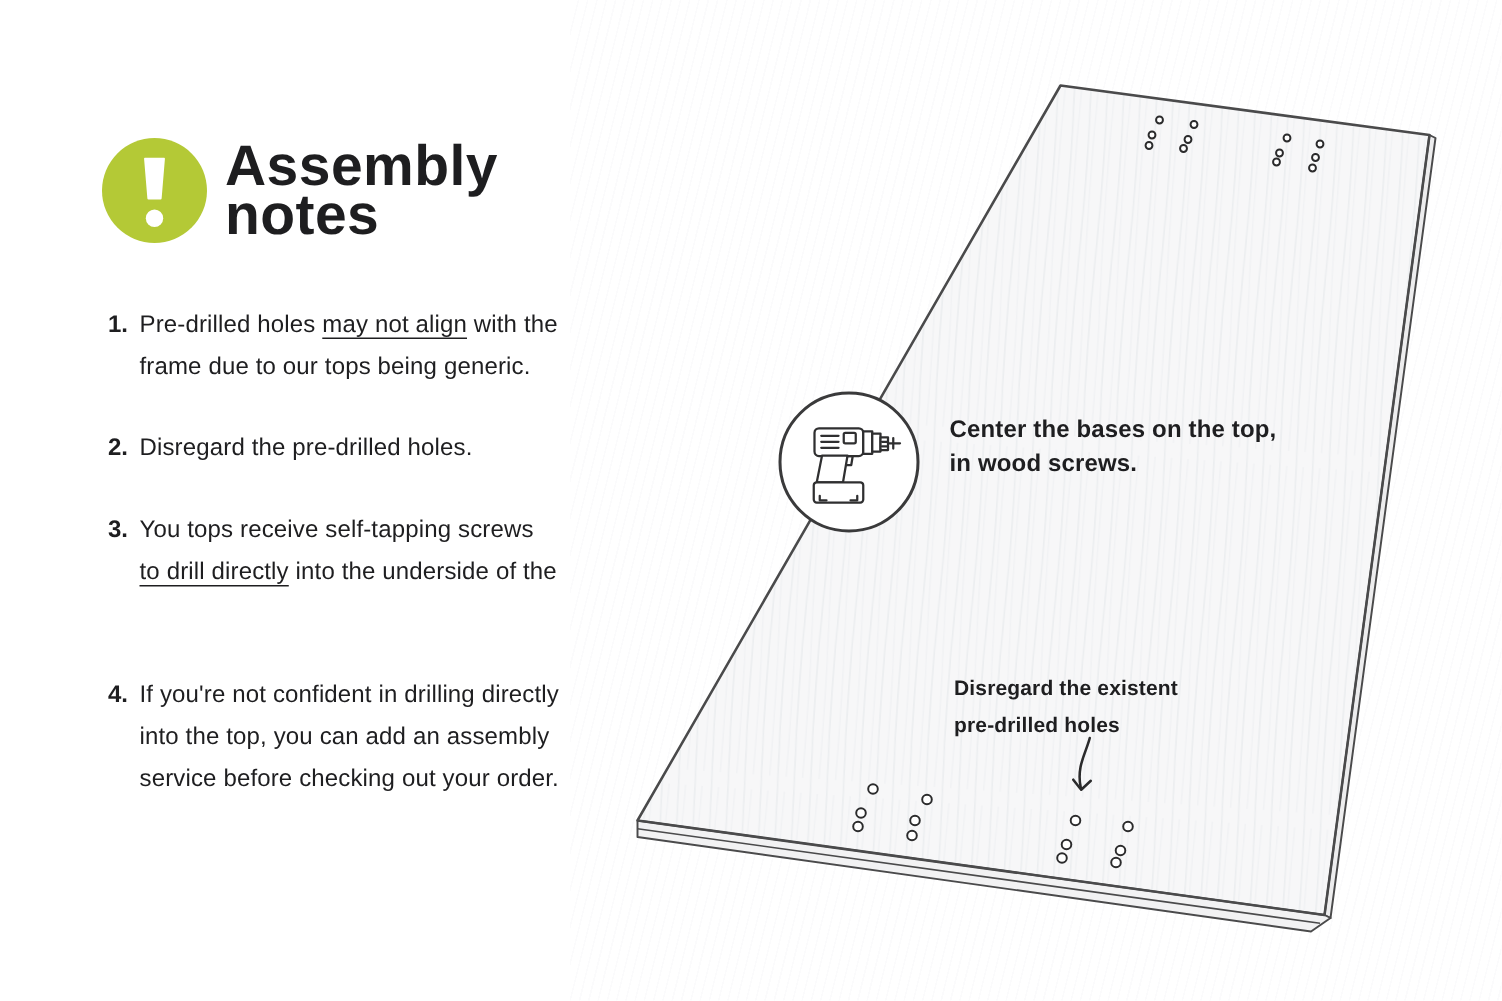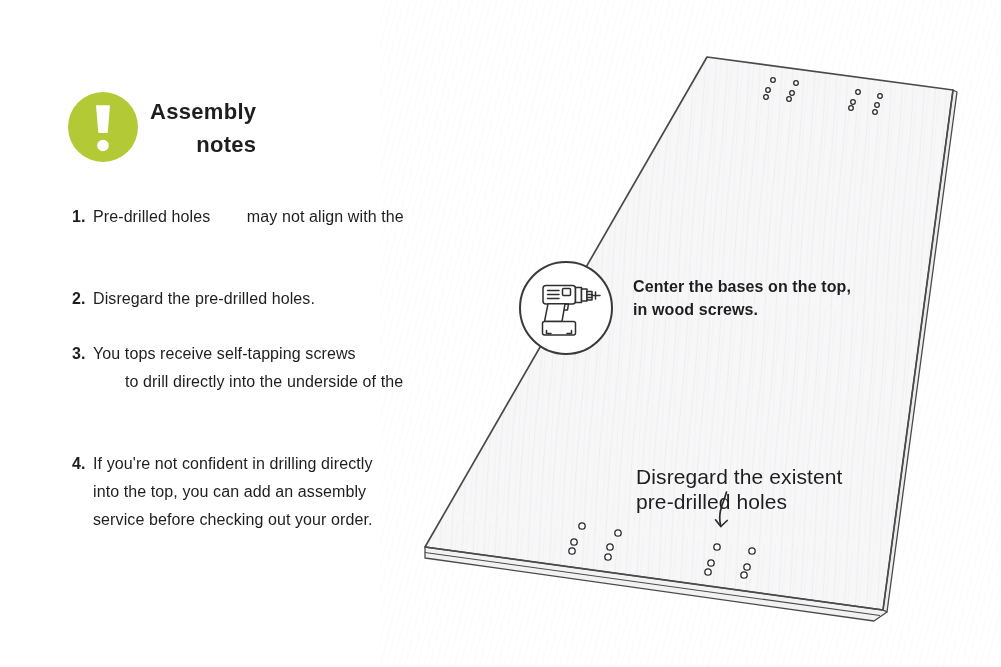--- a/index.html
+++ b/index.html
@@ -14,40 +14,40 @@
   .texture{
     position:absolute;left:380px;top:0;width:621px;height:667px;
     background:repeating-linear-gradient(104deg,#ffffff 0 5px,#fbfbfc 5px 6px);
     z-index:0;
   }
   .badge{
     position:absolute;left:68px;top:92px;width:70px;height:70px;z-index:2;
   }
   .title{
     position:absolute;left:150px;top:95px;z-index:2;
-    font-size:22px;line-height:33px;font-weight:700;letter-spacing:.3px;text-align:right;
+    font-size:38px;line-height:33px;font-weight:700;letter-spacing:.3px;
   }
   #notes-list{position:absolute;left:72px;top:0;width:340px;z-index:2;}
   .note-item{position:absolute;display:flex;}
   .note-item:nth-child(1){top:203px;}
   .note-item:nth-child(2){top:285px;}
   .note-item:nth-child(3){top:340px;}
   .note-item:nth-child(4){top:450px;}
   .note-num{font-weight:700;width:21px;flex:none;font-size:16px;line-height:28px;}
   .note-body{font-size:16px;line-height:28px;letter-spacing:.1px;}
   .note-line{white-space:nowrap;}
-  .u{text-underline-offset:4px;text-decoration-thickness:1.3px;margin-left:32px;}
+  .u{text-decoration:underline;text-underline-offset:4px;text-decoration-thickness:1.3px;}
   #diagram-svg{position:absolute;left:0;top:0;z-index:1;}
   .callout-text{
     position:absolute;left:633px;top:276px;z-index:2;
     font-weight:700;font-size:16px;line-height:22.5px;letter-spacing:.1px;
   }
   .annotation-text{
-    position:absolute;left:636px;top:464px;z-index:2;
-    font-weight:400;font-size:21px;line-height:25px;letter-spacing:.1px;
+    position:absolute;left:636px;top:446px;z-index:2;
+    font-weight:700;font-size:14px;line-height:25px;letter-spacing:.1px;
   }
 </style>
 </head>
 <body>
 
 <div class="texture"></div>
 
 <div class="badge">
   <svg width="70" height="70" viewBox="0 0 70 70">
     <circle cx="35" cy="35" r="35" fill="#b4c936"></circle>
@@ -59,20 +59,21 @@
 <div class="title">
   <div>Assembly</div>
   <div>notes</div>
 </div>
 
 <div id="notes-list">
     <div class="note-item">
       <span class="note-num">1.</span>
       <div class="note-body">
         <div class="note-line"><span>Pre-drilled holes </span><span class="u">may not align</span><span> with the</span></div>
+        <div class="note-line"><span>frame due to our tops being generic.</span></div>
       </div>
     </div>
     <div class="note-item">
       <span class="note-num">2.</span>
       <div class="note-body">
         <div class="note-line"><span>Disregard the pre-drilled holes.</span></div>
       </div>
     </div>
     <div class="note-item">
       <span class="note-num">3.</span>

